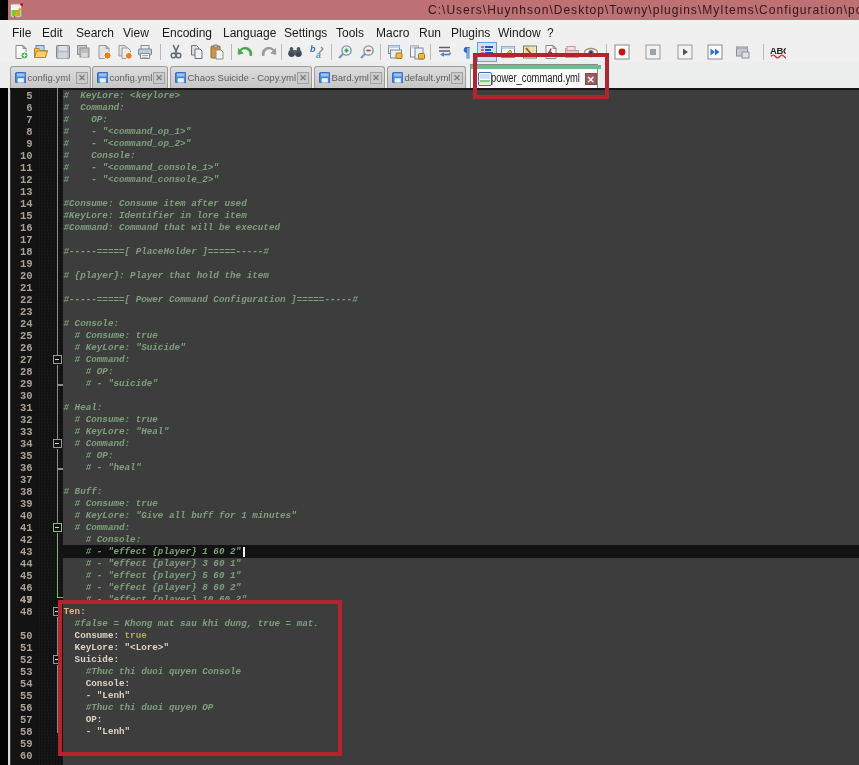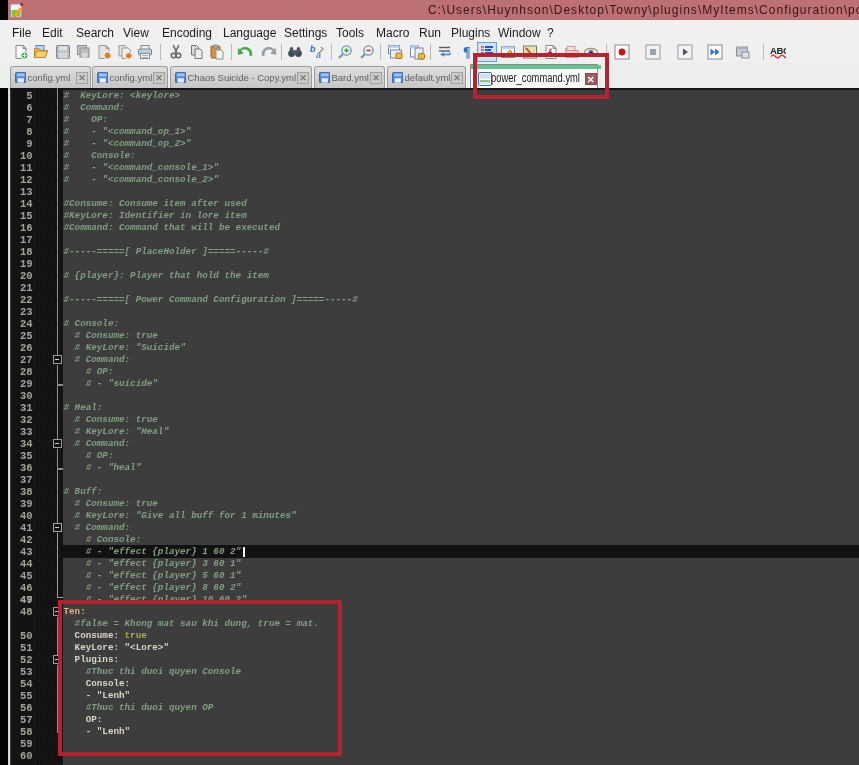--- a/index.html
+++ b/index.html
@@ -415,21 +415,21 @@
 <div class="abs code" style="top:534px"><span class="c">    # Console:</span></div>
 <div class="abs code" style="top:546px"><span class="c">    # - "effect {player} 1 60 2"</span></div>
 <div class="abs code" style="top:558px"><span class="c">    # - "effect {player} 3 60 1"</span></div>
 <div class="abs code" style="top:570px"><span class="c">    # - "effect {player} 5 60 1"</span></div>
 <div class="abs code" style="top:582px"><span class="c">    # - "effect {player} 8 60 2"</span></div>
 <div class="abs code" style="top:594px"><span class="c">    # - "effect {player} 10 60 2"</span></div>
 <div class="abs code" style="top:606px"><span class="ten">Ten:</span></div>
 <div class="abs code" style="top:618px"><span class="c">  #false = Khong mat sau khi dung, true = mat.</span></div>
 <div class="abs code" style="top:630px">  Consume: <span class="kw">true</span></div>
 <div class="abs code" style="top:642px">  KeyLore: "&lt;Lore&gt;"</div>
-<div class="abs code" style="top:654px">  Plugins:</div>
+<div class="abs code" style="top:654px">  Suicide:</div>
 <div class="abs code" style="top:666px"><span class="c">    #Thuc thi duoi quyen Console</span></div>
 <div class="abs code" style="top:678px">    Console:</div>
 <div class="abs code" style="top:690px">    - "Lenh"</div>
 <div class="abs code" style="top:702px"><span class="c">    #Thuc thi duoi quyen OP</span></div>
 <div class="abs code" style="top:714px">    OP:</div>
 <div class="abs code" style="top:726px">    - "Lenh"</div>
 </div>
 <div id="foldcol">
 <div class="abs fold" style="top:88px;height:267px"></div>
 <div class="abs fbox" style="top:355.2px">

